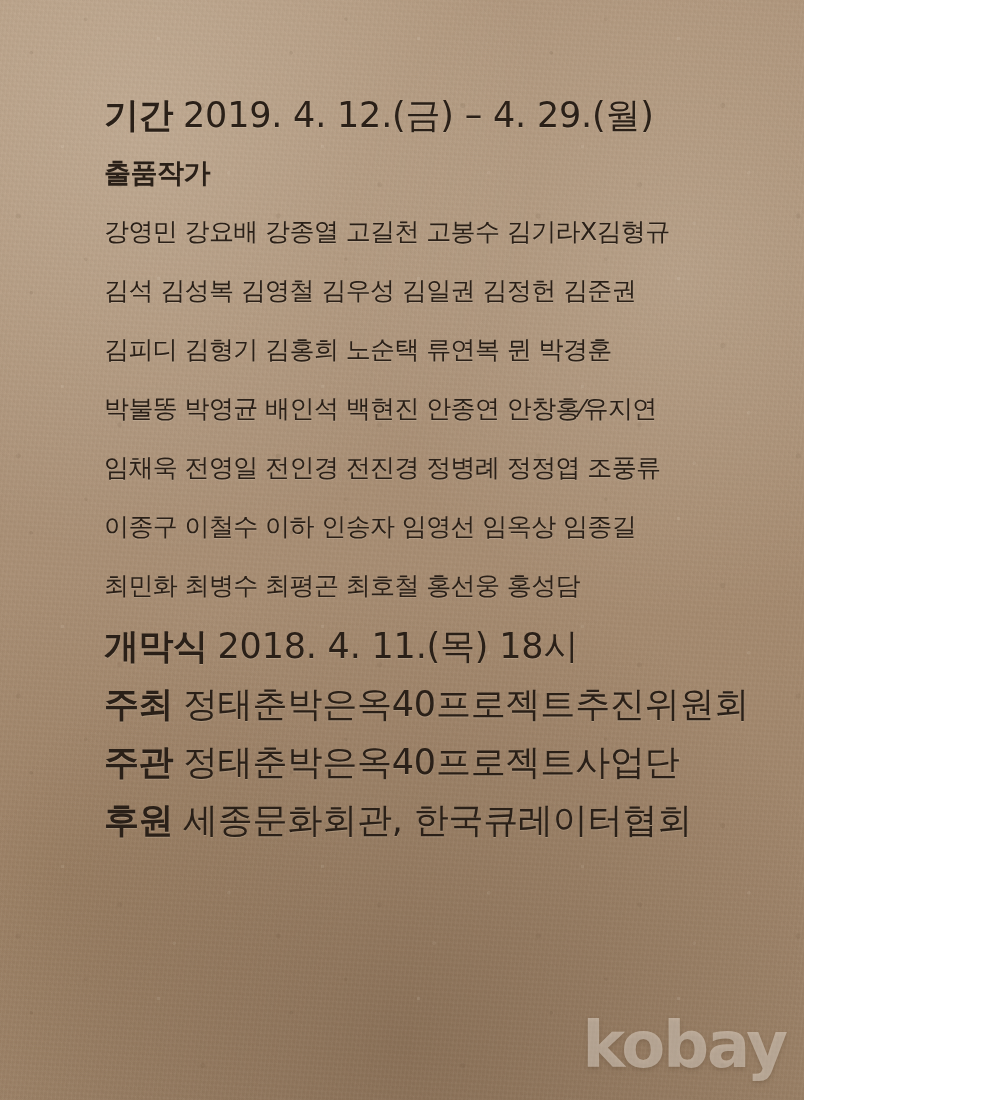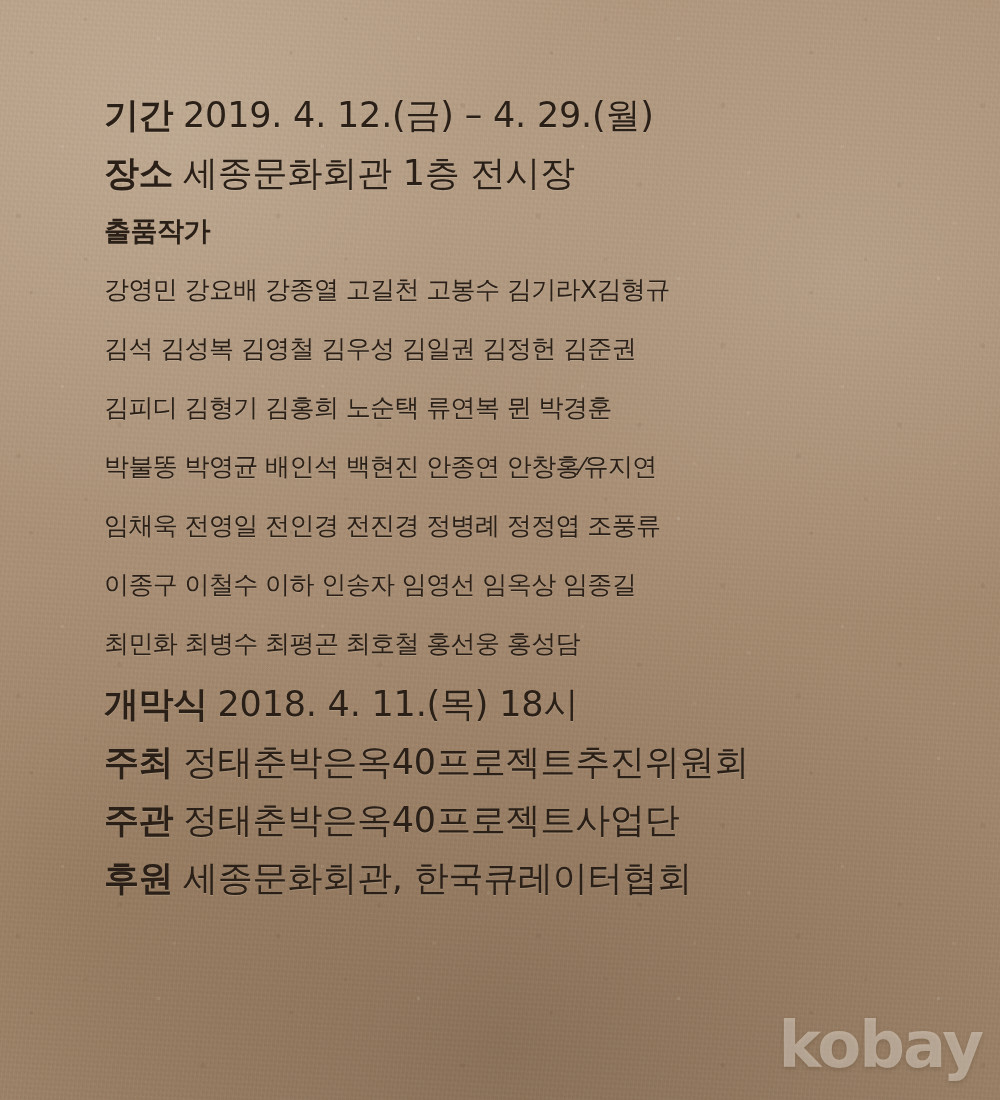--- a/index.html
+++ b/index.html
@@ -10,21 +10,21 @@
   body {
     width: 1000px;
     height: 1100px;
     overflow: hidden;
     font-family: "DejaVu Sans", "Liberation Sans", sans-serif;
   }
 
   
   .poster {
     position: relative;
-    width: 1000px;
+    width: 804px;
     height: 1100px;
     background-color: #ab9279;
     background-image:
       radial-gradient(ellipse 70% 55% at 18% 12%, rgba(255,246,230,0.20), rgba(255,246,230,0) 70%),
       radial-gradient(ellipse 60% 45% at 85% 25%, rgba(255,248,232,0.16), rgba(255,248,232,0) 70%),
       radial-gradient(ellipse 80% 60% at 50% 95%, rgba(90,66,44,0.30), rgba(90,66,44,0) 72%),
       radial-gradient(ellipse 50% 40% at 8% 80%, rgba(120,92,62,0.22), rgba(120,92,62,0) 70%),
       linear-gradient(160deg, #b59c82 0%, #ab9177 38%, #a68b70 62%, #9c8268 100%);
     overflow: hidden;
   }
@@ -118,23 +118,20 @@
 <div class="poster">
   <div class="grain"></div>
   <div class="speckle"></div>
 
   <div class="content">
 
     <div class="line">
       <span class="lbl">기간</span><span class="val">2019. 4. 12.(금) – 4. 29.(월)</span>
     </div>
 
-    <div class="line">
-      <span class="lbl">장소</span><span class="val">세종문화회관 1층 전시장</span>
-    </div>
 
     <div class="heading">출품작가</div>
 
     <div class="artist-line">강영민 강요배 강종열 고길천 고봉수 김기라X김형규</div>
     <div class="artist-line">김석 김성복 김영철 김우성 김일권 김정헌 김준권</div>
     <div class="artist-line">김피디 김형기 김홍희 노순택 류연복 뮌 박경훈</div>
     <div class="artist-line">박불똥 박영균 배인석 백현진 안종연 안창홍⁄유지연</div>
     <div class="artist-line">임채욱 전영일 전인경 전진경 정병례 정정엽 조풍류</div>
     <div class="artist-line">이종구 이철수 이하 인송자 임영선 임옥상 임종길</div>
     <div class="artist-line">최민화 최병수 최평곤 최호철 홍선웅 홍성담</div>

